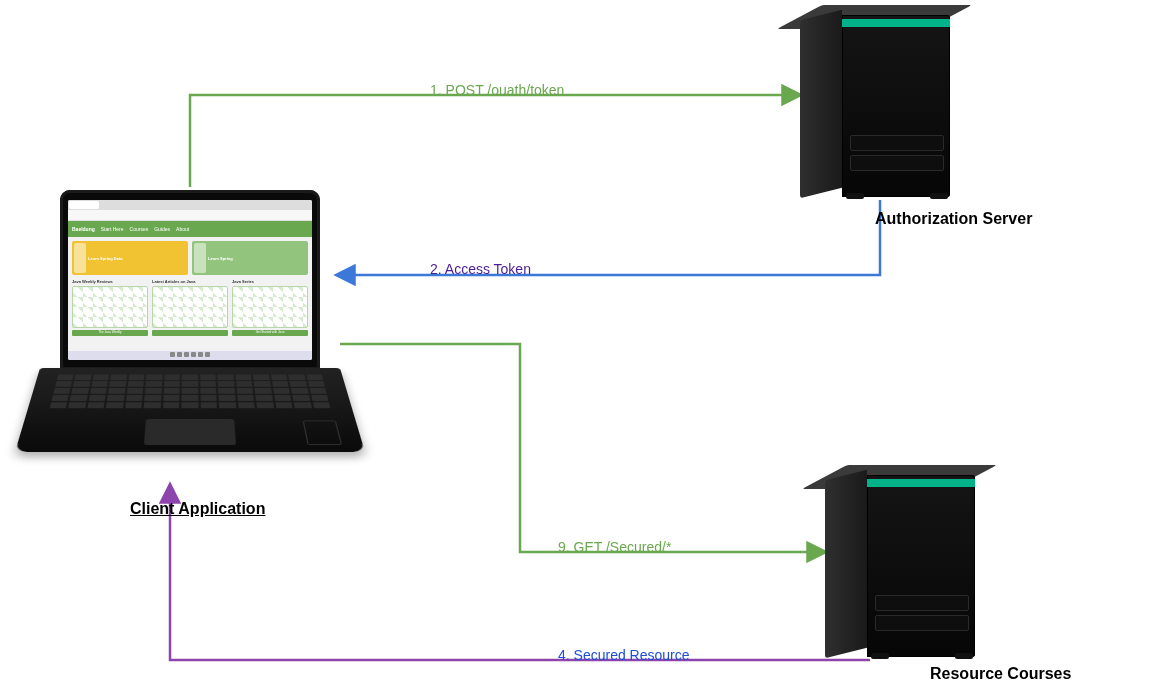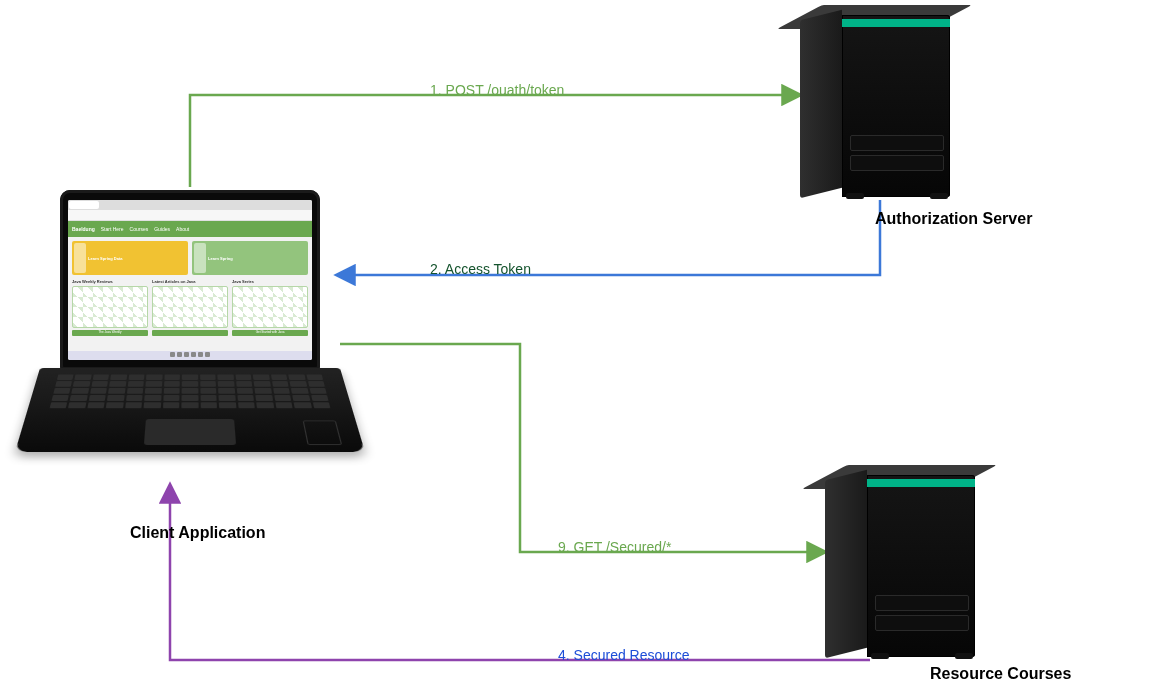--- a/index.html
+++ b/index.html
@@ -20,21 +20,21 @@
   .node-label {
     font-weight: bold;
     font-size: 16px;
     color: #000;
   }
   .arrow-label {
     font-size: 14px;
     margin-top: 10px;
   }
   .green { color: #6aa84f; }
-  .blue  { color: #14532d; }
+  .blue  { color: #4c1d95; }
   .purple{ color: #1d4ed8; }
 
   
   .laptop {
     position: absolute;
     left: 40px;
     top: 190px;
     width: 300px;
     height: 290px;
   }
@@ -326,21 +326,21 @@
         <i></i>
         <i></i>
         <i></i>
         <i></i>
         <i></i>
     </div>
     <div class="trackpad"></div>
     <div class="deco"></div>
   </div>
 </div>
-<div class="label node-label" style="left:130px;top:524px;">Client Application</div>
+<div class="label node-label" style="left:130px;top:500px;text-decoration:underline;">Client Application</div>
 
 <div class="server" style="left:800px;top:5px;">
   <div class="top"></div>
   <div class="side"></div>
   <div class="front"></div>
   <div class="bar"></div>
   <div class="panel1"></div>
   <div class="panel2"></div>
   <div class="feet"></div>
 </div>

